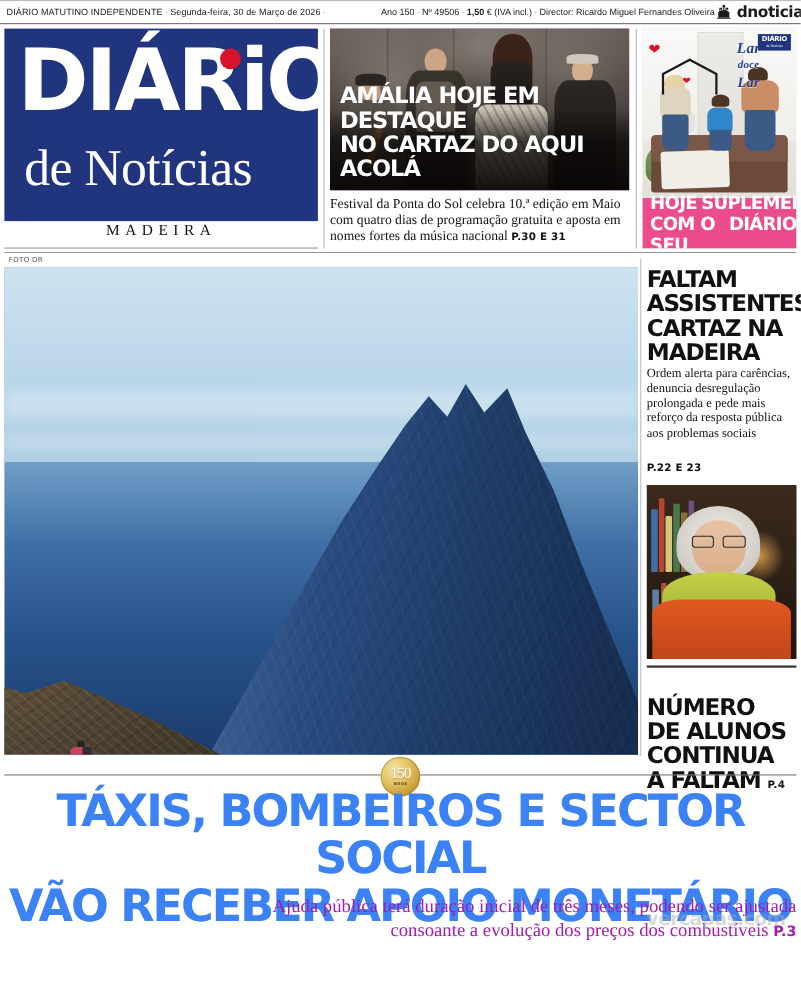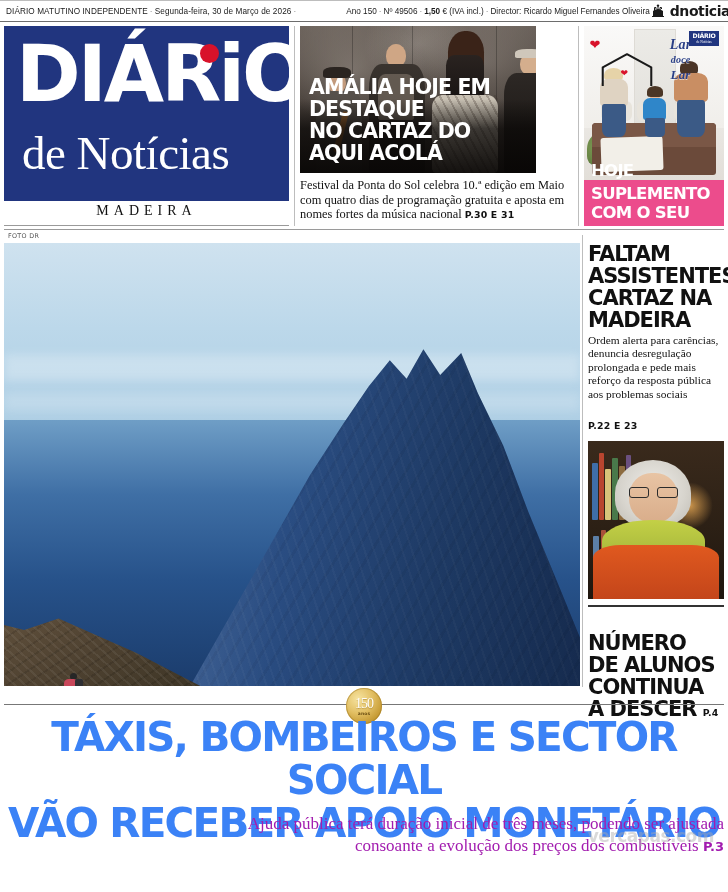--- a/index.html
+++ b/index.html
@@ -55,21 +55,21 @@
     font-family:"Liberation Serif", serif;
     font-size:14px; letter-spacing:5px; color:#111;
   }
   .mast-rule {
     position:absolute; left:4px; top:225px; width:285px; height:1px; background:#9a9a9a;
   }
 
   
   .centertop { position:absolute; left:300px; top:26px; width:272px; height:200px; }
   .ct-photo {
-    position:relative; width:236px; height:147px; overflow:hidden;
+    position:relative; width:272px; height:147px; overflow:hidden;
     background:#701a75;
   }
   .ct-photo .bgwall {
     position:absolute; inset:0;
     background:
       radial-gradient(ellipse 120px 90px at 22% 30%, rgba(210,200,190,.30), transparent 62%),
       radial-gradient(ellipse 140px 110px at 78% 25%, rgba(200,190,182,.28), transparent 65%),
       radial-gradient(ellipse 90px 70px at 50% 12%, rgba(225,218,210,.25), transparent 60%),
       linear-gradient(175deg,#6e655e 0%, #4a423c 42%, #332d29 100%);
   }
@@ -131,21 +131,21 @@
     display:flex; flex-direction:column; align-items:center; justify-content:center;
     color:#fff; line-height:6px;
   }
   .dn-badge .b1 { font-size:6.2px; font-weight:bold; font-family:"DejaVu Sans",sans-serif; letter-spacing:-.3px; }
   .dn-badge .b2 { font-size:3.4px; font-family:"Liberation Serif",serif; }
   .promo-banner {
     position:absolute; left:0; right:0; bottom:0; height:46px; background:#EC4C8C;
     display:flex; flex-direction:column; justify-content:center; padding-left:7px;
   }
   .pb1 { font-family:"DejaVu Sans", sans-serif; font-size:16.5px; line-height:19px;
-         color:#fff; letter-spacing:-.7px;flex-direction:column; }
+         color:#fff; letter-spacing:-.7px; }
   .pb-row { display:flex; align-items:baseline; gap:4px; }
   .pb-bold { font-weight:bold; }
   .pb-norm { font-weight:bold; }
 
   
   .rule-full { position:absolute; left:4px; width:720px; height:1px; background:#9a9a9a; }
   .rule-v { position:absolute; width:1px; background:#bdbdbd; }
 
   
   .fotodr { position:absolute; left:8px; top:232px; font-family:"DejaVu Sans",sans-serif;
@@ -481,21 +481,21 @@
   </div>
 
   <div class="rc-rule"></div>
 
   <div class="rcol2">
     <div class="rc-head">
       <div>NÚMERO</div>
       <div>DE ALUNOS</div>
       <div>CONTINUA</div>
       <div>
-        <span>A DESCER</span>
+        <span>A FALTAM</span>
         <span class="pg">P.4</span>
       </div>
     </div>
   </div>
 
   <div class="bottomrule"></div>
   <div class="medal">
     <span class="m150">150</span>
     <span class="manos">anos</span>
   </div>

